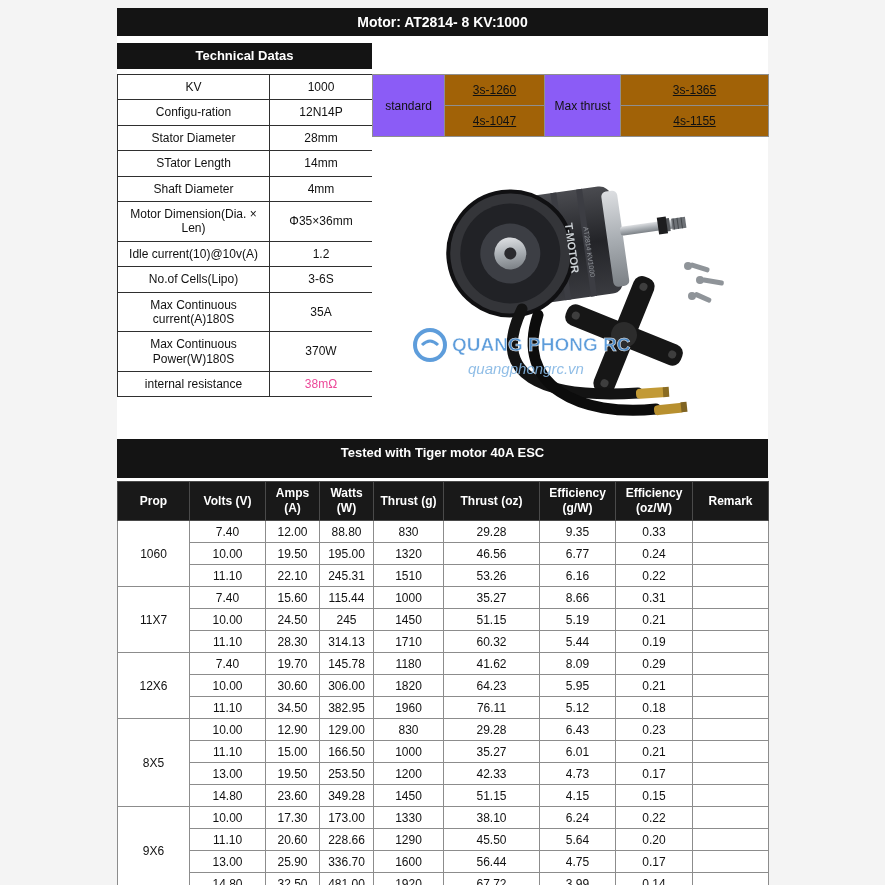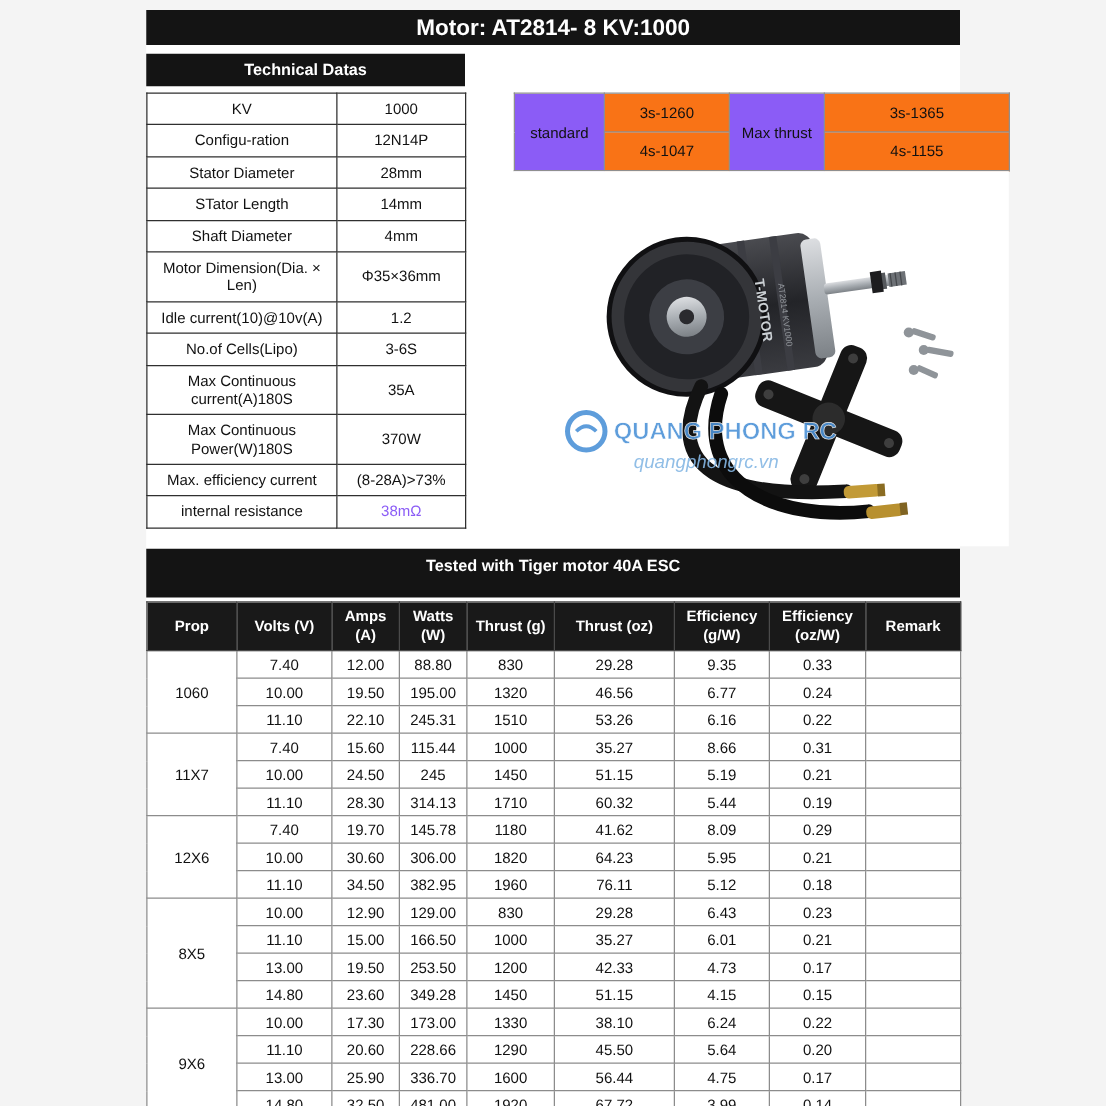--- a/index.html
+++ b/index.html
@@ -4,39 +4,39 @@
 <style>
   html,body{margin:0;padding:0;}
   body{
     width:885px;height:885px;overflow:hidden;background:#f4f4f4;
     font-family:"Liberation Sans", sans-serif;color:#111;
   }
   .page{position:absolute;left:117px;top:8px;width:651px;background:#fff;}
   .bar{
     background:#141414;color:#fff;font-weight:bold;text-align:center;
   }
-  .title-bar{height:28px;line-height:28px;font-size:18px;}
+  .title-bar{height:28px;line-height:28px;font-size:14px;}
   .sec-row{display:flex;margin-top:7px;}
   .sec-header{height:26px;line-height:26px;font-size:13px;text-align:center;}
   .sec-header.left-h{width:255px;margin-right:1px;}
   .sec-header.right-h{flex:1;}
-  .top{display:flex;gap:39px;}
+  .top{display:flex;}
   .col-left{width:255px;}
   .col-right{width:396px;}
   table{border-collapse:collapse;table-layout:fixed;}
   
   table.tech{width:255px;margin-top:5px;font-size:12px;}
   table.tech td{
     border:1px solid #2f2f2f;text-align:center;padding:5px 2px;line-height:1.2;
   }
   
   table.prop{width:396px;margin-top:5px;font-size:12px;}
   table.prop td{border:1px solid #8f8f8f;text-align:center;height:28px;}
   td.g1{background:#8b5cf6;}
-  td.g2{background:#f97316;}
+  td.g2{background:#a16207;text-decoration:underline;}
   
   .photo{position:relative;width:396px;height:300px;background:#fff;overflow:hidden;}
   
   .esc-bar{height:39px;line-height:27px;font-size:13px;margin-top:2px;}
   
   table.perf{width:651px;margin-top:3px;font-size:12px;}
   table.perf th{
     background:#191919;color:#fff;border:1px solid #4a4a4a;
     font-weight:bold;font-size:12px;height:34px;padding:2px;line-height:1.25;
   }
@@ -98,26 +98,22 @@
             </tr>
             <tr>
               <td>Max Continuous current(A)180S</td>
               <td>35A</td>
             </tr>
             <tr>
               <td>Max Continuous Power(W)180S</td>
               <td>370W</td>
             </tr>
             <tr>
-              <td>Max. efficiency current</td>
-              <td>(8-28A)&gt;73%</td>
-            </tr>
-            <tr>
               <td>internal resistance</td>
-              <td style="color: #8b5cf6;">38mΩ</td>
+              <td style="color: #ec4899;">38mΩ</td>
             </tr>
           </tbody>
       </table>
     </div>
 
     <div class="col-right">
       <table class="prop">
         <colgroup>
             <col style="width:72px">
             <col style="width:100px">

